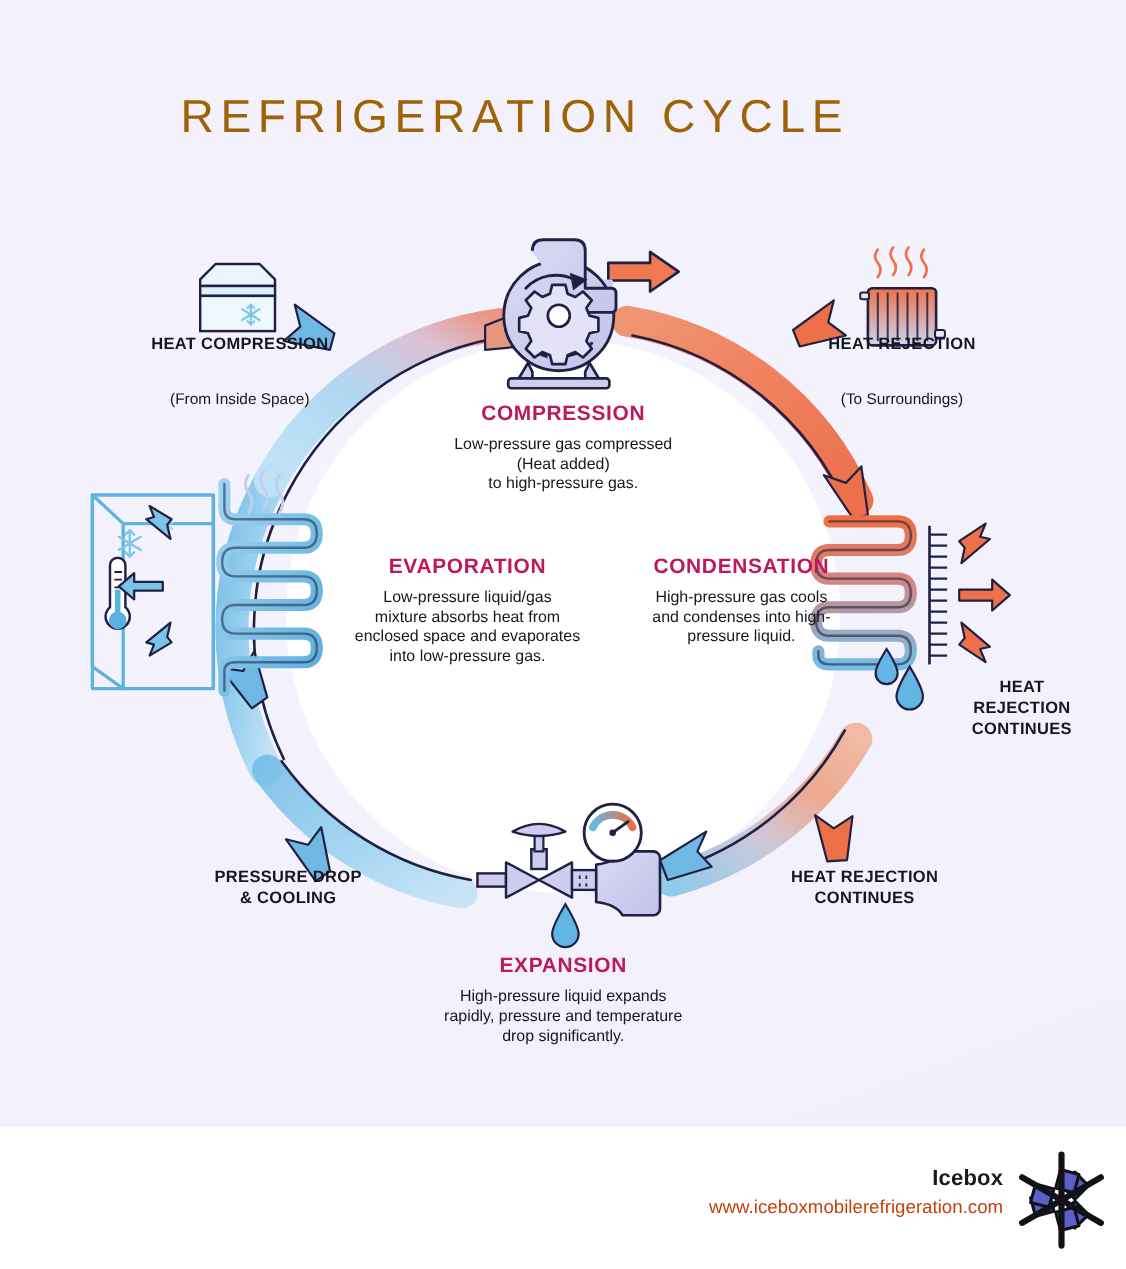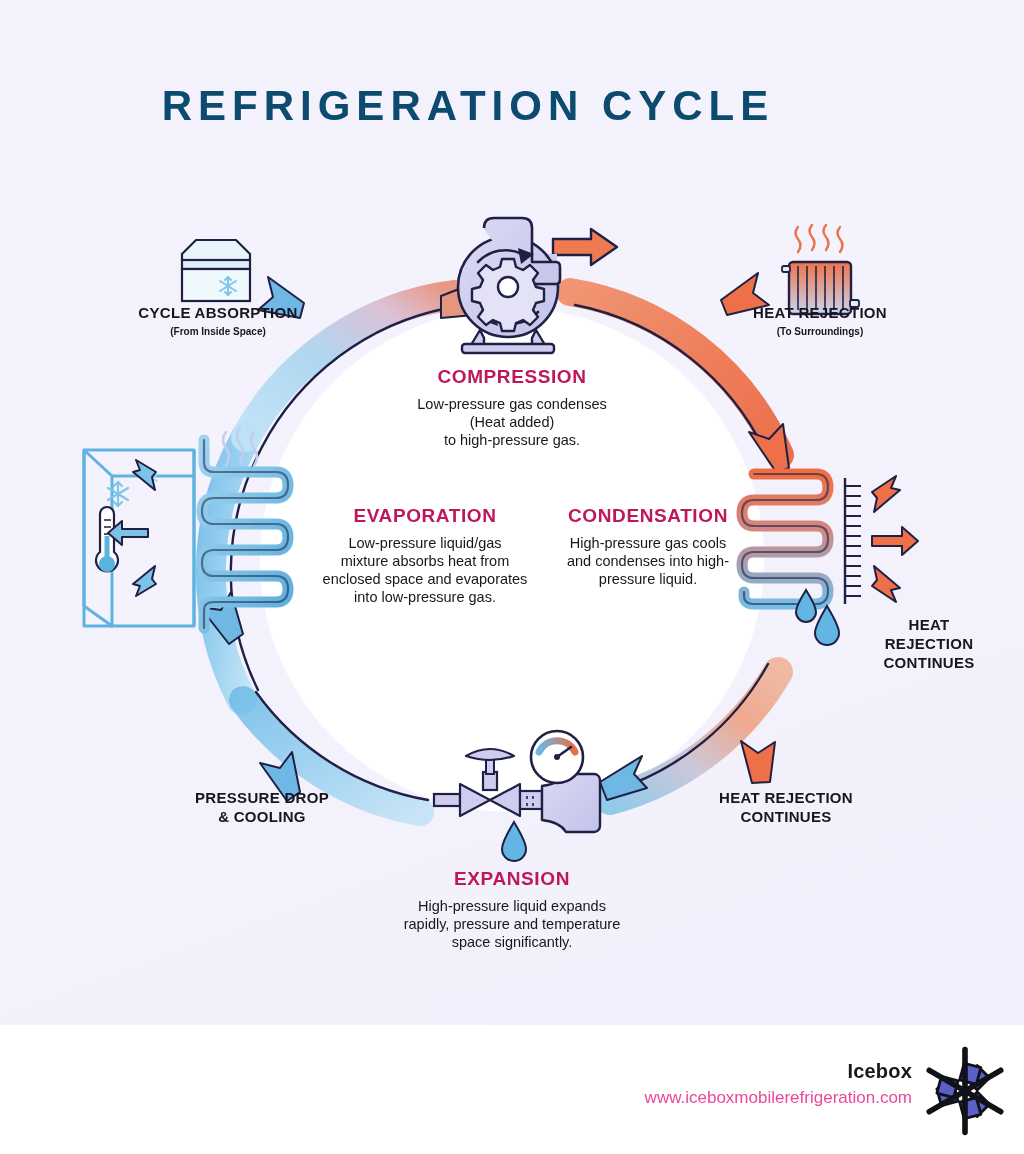--- a/index.html
+++ b/index.html
@@ -13,46 +13,46 @@
   #stage { position:absolute; inset:0; width:1024px; height:1154px; }
   .panel {
     position:absolute; left:0; top:0; width:1024px; height:1025px;
     background:linear-gradient(160deg,#f2f1fc 0%,#f4f3fd 45%,#f0effb 100%);
   }
   .title {
     position:absolute; left:0; top:82px; width:936px;
     text-align:center;
     font-size:42px;
     letter-spacing:6px;
-    font-weight:700;
-    color:#0c4a6e;
+    font-weight:400;
+    color:#a16207;
     font-family:"Liberation Sans", sans-serif;
   }
   svg.diagram { position:absolute; left:0; top:0; width:1024px; height:1025px; }
 
   .lbl { position:absolute; text-align:center; color:#15151f; }
   .cap-title {
     font-size:19px; font-weight:bold; letter-spacing:.6px; color:#be185d;
   }
   .cap-body {
     font-size:14.5px; line-height:18px; color:#17171f; margin-top:7px;
   }
   .outer-lbl {
     font-size:15px; font-weight:bold; letter-spacing:.3px; line-height:19px; color:#16161e;
   }
-  .outer-sub { font-size:10px; font-weight:bold; letter-spacing:0; }
+  .outer-sub { font-size:14px; font-weight:normal; letter-spacing:0;margin-top:31px; }
 
   .footer { position:absolute; left:0; top:1025px; width:1024px; height:129px; background:#fff; }
   .brand-name {
     position:absolute; right:112px; top:1060px;
     font-size:20px; font-weight:bold; color:#18181f; letter-spacing:.2px;
   }
   .brand-url {
     position:absolute; right:112px; top:1088px;
-    font-size:17px; color:#ec4899; letter-spacing:0;
+    font-size:17px; color:#c2410c; letter-spacing:0;
   }
   .logo { position:absolute; right:12px; top:1044px; width:94px; height:94px; }
 </style>
 </head>
 <body>
 
 <div id="stage">
 
   <div class="panel"></div>
 
@@ -260,56 +260,56 @@
       <path d="M539,752 a20,20 0 0 1 36,0" fill="none" stroke="url(#gaugeArc)" stroke-width="7" stroke-linecap="round"></path>
       <path d="M557,757 l14,-10" stroke="#1f2044" stroke-width="2.6" stroke-linecap="round"></path>
       <circle cx="557" cy="757" r="3" fill="#1f2044"></circle>
       <path d="M514,822 q12,20 12,27 a12,12 0 0 1 -24,0 q0,-7 12,-27 z" fill="#63b6e4" stroke="#1f2044" stroke-width="2"></path>
     </g>
   </svg>
 
   <div class="lbl" style="left:312px; top:366px; width:400px;">
     <div class="cap-title">COMPRESSION</div>
     <div class="cap-body">
-      <div>Low-pressure gas condenses</div>
+      <div>Low-pressure gas compressed</div>
       <div>(Heat added)</div>
       <div>to high-pressure gas.</div>
     </div>
   </div>
 
   <div class="lbl" style="left:305px; top:505px; width:240px;">
     <div class="cap-title">EVAPORATION</div>
     <div class="cap-body">
       <div>Low-pressure liquid/gas</div>
       <div>mixture absorbs heat from</div>
       <div>enclosed space and evaporates</div>
       <div>into low-pressure gas.</div>
     </div>
   </div>
 
-  <div class="lbl" style="left:548px; top:505px; width:200px;">
+  <div class="lbl" style="left:574px; top:505px; width:200px;">
     <div class="cap-title">CONDENSATION</div>
     <div class="cap-body">
       <div>High-pressure gas cools</div>
       <div>and condenses into high-</div>
       <div>pressure liquid.</div>
     </div>
   </div>
 
   <div class="lbl" style="left:362px; top:868px; width:300px;">
     <div class="cap-title">EXPANSION</div>
     <div class="cap-body">
       <div>High-pressure liquid expands</div>
       <div>rapidly, pressure and temperature</div>
-      <div>space significantly.</div>
+      <div>drop significantly.</div>
     </div>
   </div>
 
   <div class="lbl outer-lbl" style="left:116px; top:303px; width:204px;">
-    <div>CYCLE ABSORPTION</div>
+    <div>HEAT COMPRESSION</div>
     <div class="outer-sub">(From Inside Space)</div>
   </div>
 
   <div class="lbl outer-lbl" style="left:718px; top:303px; width:204px;">
     <div>HEAT REJECTION</div>
     <div class="outer-sub">(To Surroundings)</div>
   </div>
 
   <div class="lbl outer-lbl" style="left:853px; top:615px; width:152px;">
     <div>HEAT</div>

